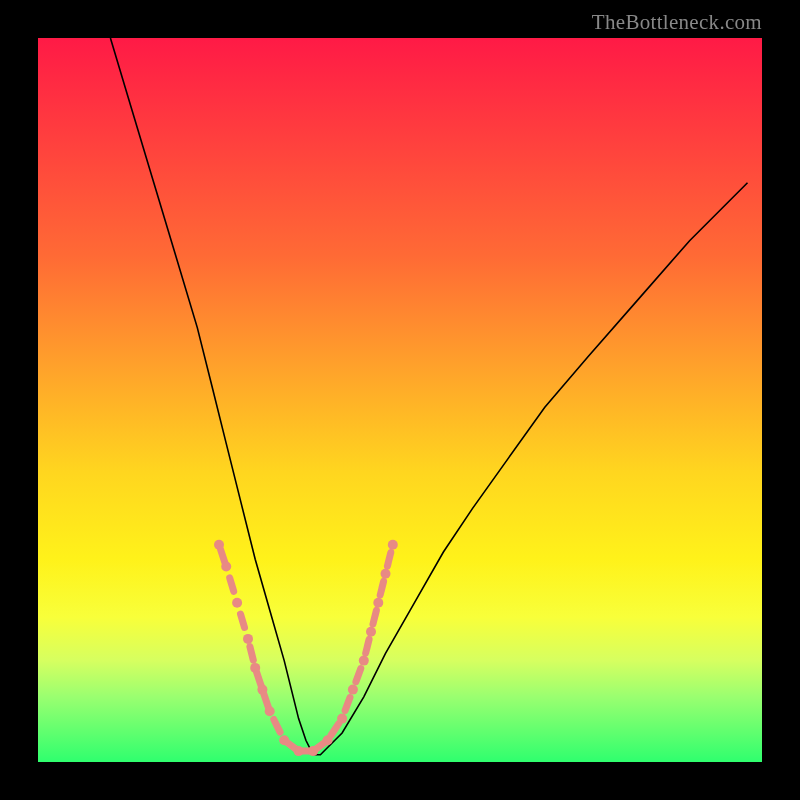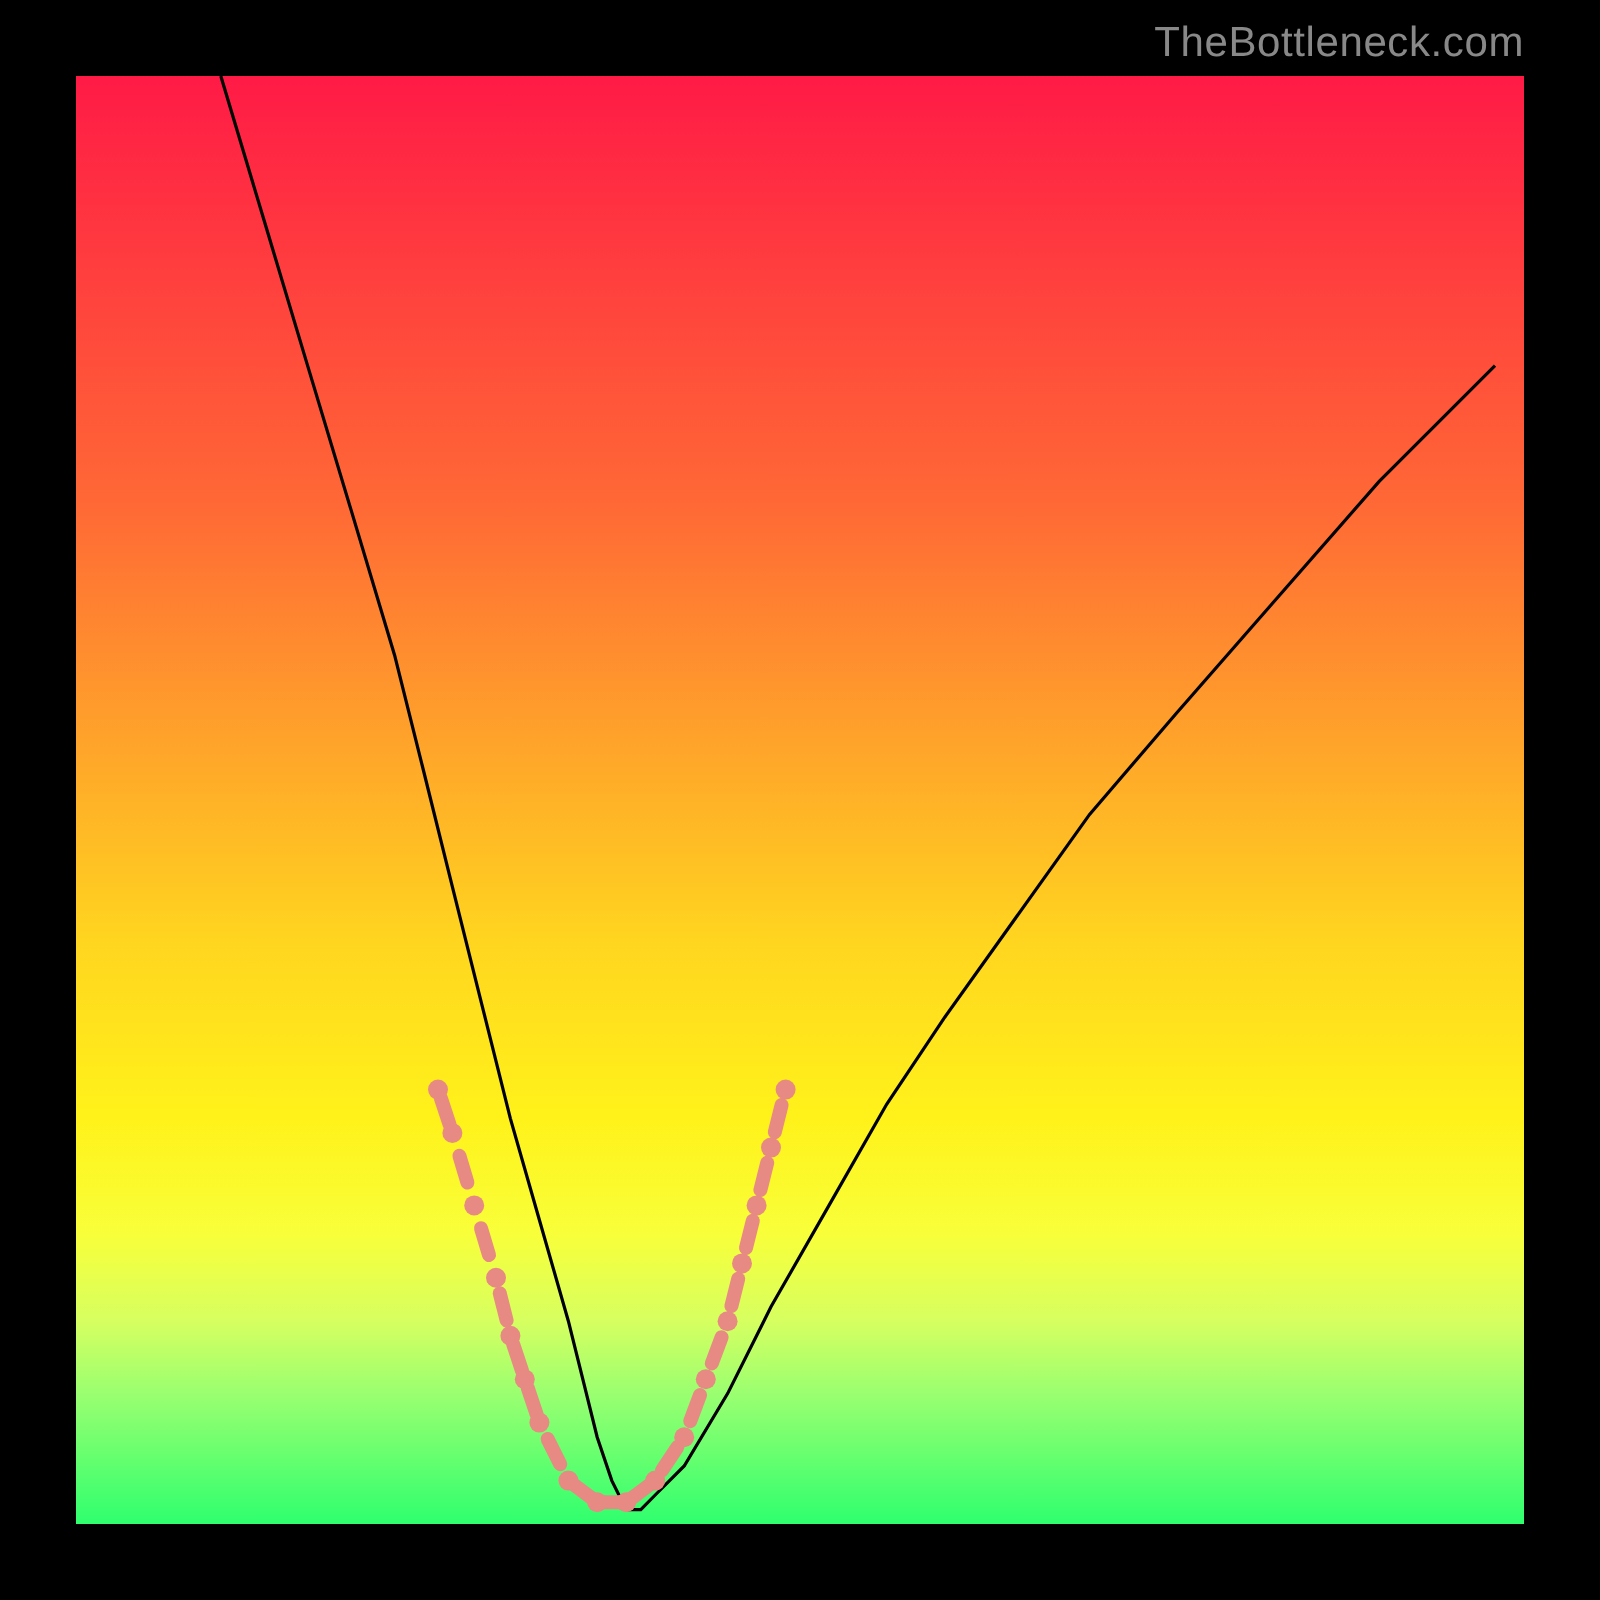--- a/index.html
+++ b/index.html
@@ -9,20 +9,21 @@
     height: 800px;
     overflow: hidden;
     background: #000;
     font-family: Arial, Helvetica, sans-serif;
   }
   .frame {
     position: relative;
     width: 800px;
     height: 800px;
     background: #000;
+    font-family: Liberation Serif, serif;
   }
   .plot-area {
     position: absolute;
     left: 38px;
     top: 38px;
     width: 724px;
     height: 724px;
     
     background: linear-gradient(
       to bottom,

